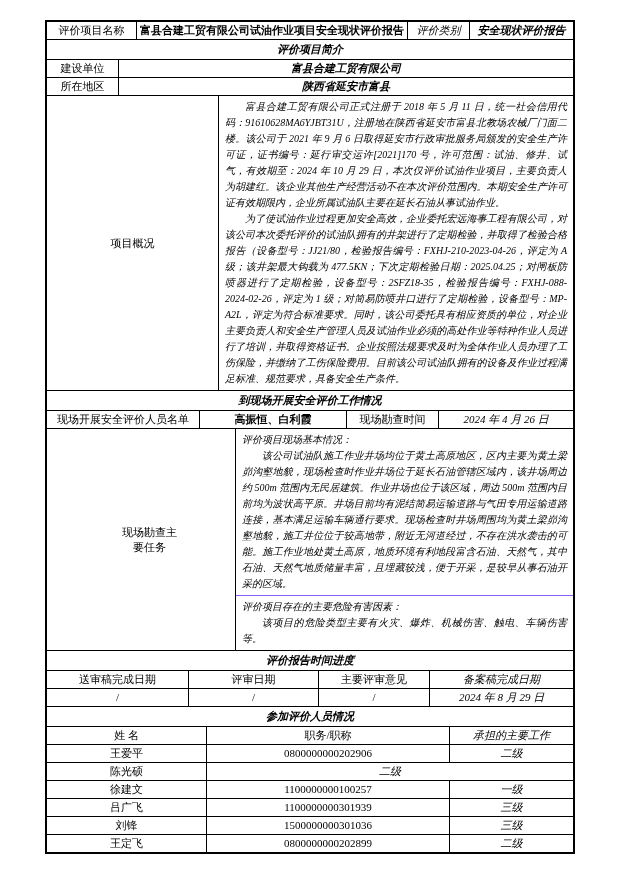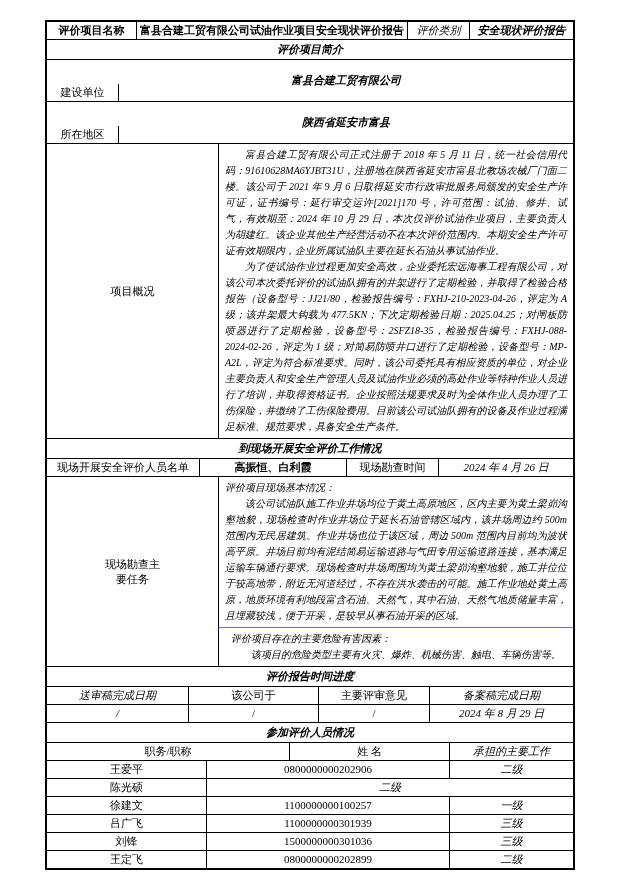--- a/index.html
+++ b/index.html
@@ -18,40 +18,40 @@
   .td {
     border-right:1px solid #000; box-sizing:border-box;
     display:flex; align-items:center; justify-content:center;
     text-align:center; padding:1px 3px; font-size:11px; line-height:1.3;
   }
   .td:last-child { border-right:none;font-style:italic; }
   .flex1 { flex:1 1 auto; min-width:0; }
   .b { font-weight:bold; }
   .sect { height:19px; }
   .r18 > .td { min-height:17px; }
-  .w90 { width:90px; flex:0 0 90px;font-weight:bold; }
+  .w90 { width:90px; flex:0 0 90px; }
   .w62 { width:62px; flex:0 0 62px;font-style:italic; }
   .w103 { width:103px; flex:0 0 103px; }
-  .w72 { width:72px; flex:0 0 72px;margin-top:24px; }
+  .w72 { width:72px; flex:0 0 72px; }
   .w172 { width:172px; flex:0 0 172px; }
   .w153 { width:153px; flex:0 0 153px; }
   .w147 { width:147px; flex:0 0 147px; }
   .w92 { width:92px; flex:0 0 92px; }
-  .w142 { width:142px; flex:0 0 142px;font-style:italic; }
+  .w142 { width:142px; flex:0 0 142px; }
   .w130 { width:130px; flex:0 0 130px; }
   .w111 { width:111px; flex:0 0 111px;text-align:right; }
   .w160 { width:160px; flex:0 0 160px; }
   .w243 { width:243px; flex:0 0 243px; }
   .para {
     display:block; text-align:justify; padding:3px 6px;
     font-size:10px; line-height:16px;
   }
   .para p { margin:0; text-indent:2em; }
   .para p.noindent { text-indent:0; }
-  .prewrap { white-space:pre-line; }
+  .prewrap { white-space:pre-line;margin-left:17px; }
   .stack { display:flex; flex-direction:column; padding:0; }
   .stack > .sub { border-bottom:1px solid #8b5cf6; }
   .stack > .sub:last-child { border-bottom:none; }
   .person-row > .td { min-height:17px; }
 </style>
 </head>
 <body>
 
 <div class="page">
   <div class="tbl">
@@ -110,39 +110,39 @@
         </div>
       </div>
     </div>
 
     <div class="tr sect">
       <div class="td flex1 b">评价报告时间进度</div>
     </div>
 
     <div class="tr r18">
       <div class="td w142">送审稿完成日期</div>
-      <div class="td w130">该公司于</div>
+      <div class="td w130">评审日期</div>
       <div class="td w111">主要评审意见</div>
       <div class="td flex1">备案稿完成日期</div>
     </div>
 
     <div class="tr r18">
       <div class="td w142">/</div>
       <div class="td w130">/</div>
       <div class="td w111">/</div>
       <div class="td flex1">2024 年 8 月 29 日</div>
     </div>
 
     <div class="tr sect">
       <div class="td flex1 b">参加评价人员情况</div>
     </div>
 
     <div class="tr person-row">
+      <div class="td w160">姓  名</div>
       <div class="td w243">职务/职称</div>
-      <div class="td w160">姓  名</div>
       <div class="td flex1">承担的主要工作</div>
     </div>
 
     <div class="tr person-row">
       <div class="td w160">王爱平</div>
       <div class="td w243">0800000000202906</div>
       <div class="td flex1">二级</div>
     </div>
     <div class="tr person-row">
       <div class="td w160">陈光硕</div>

